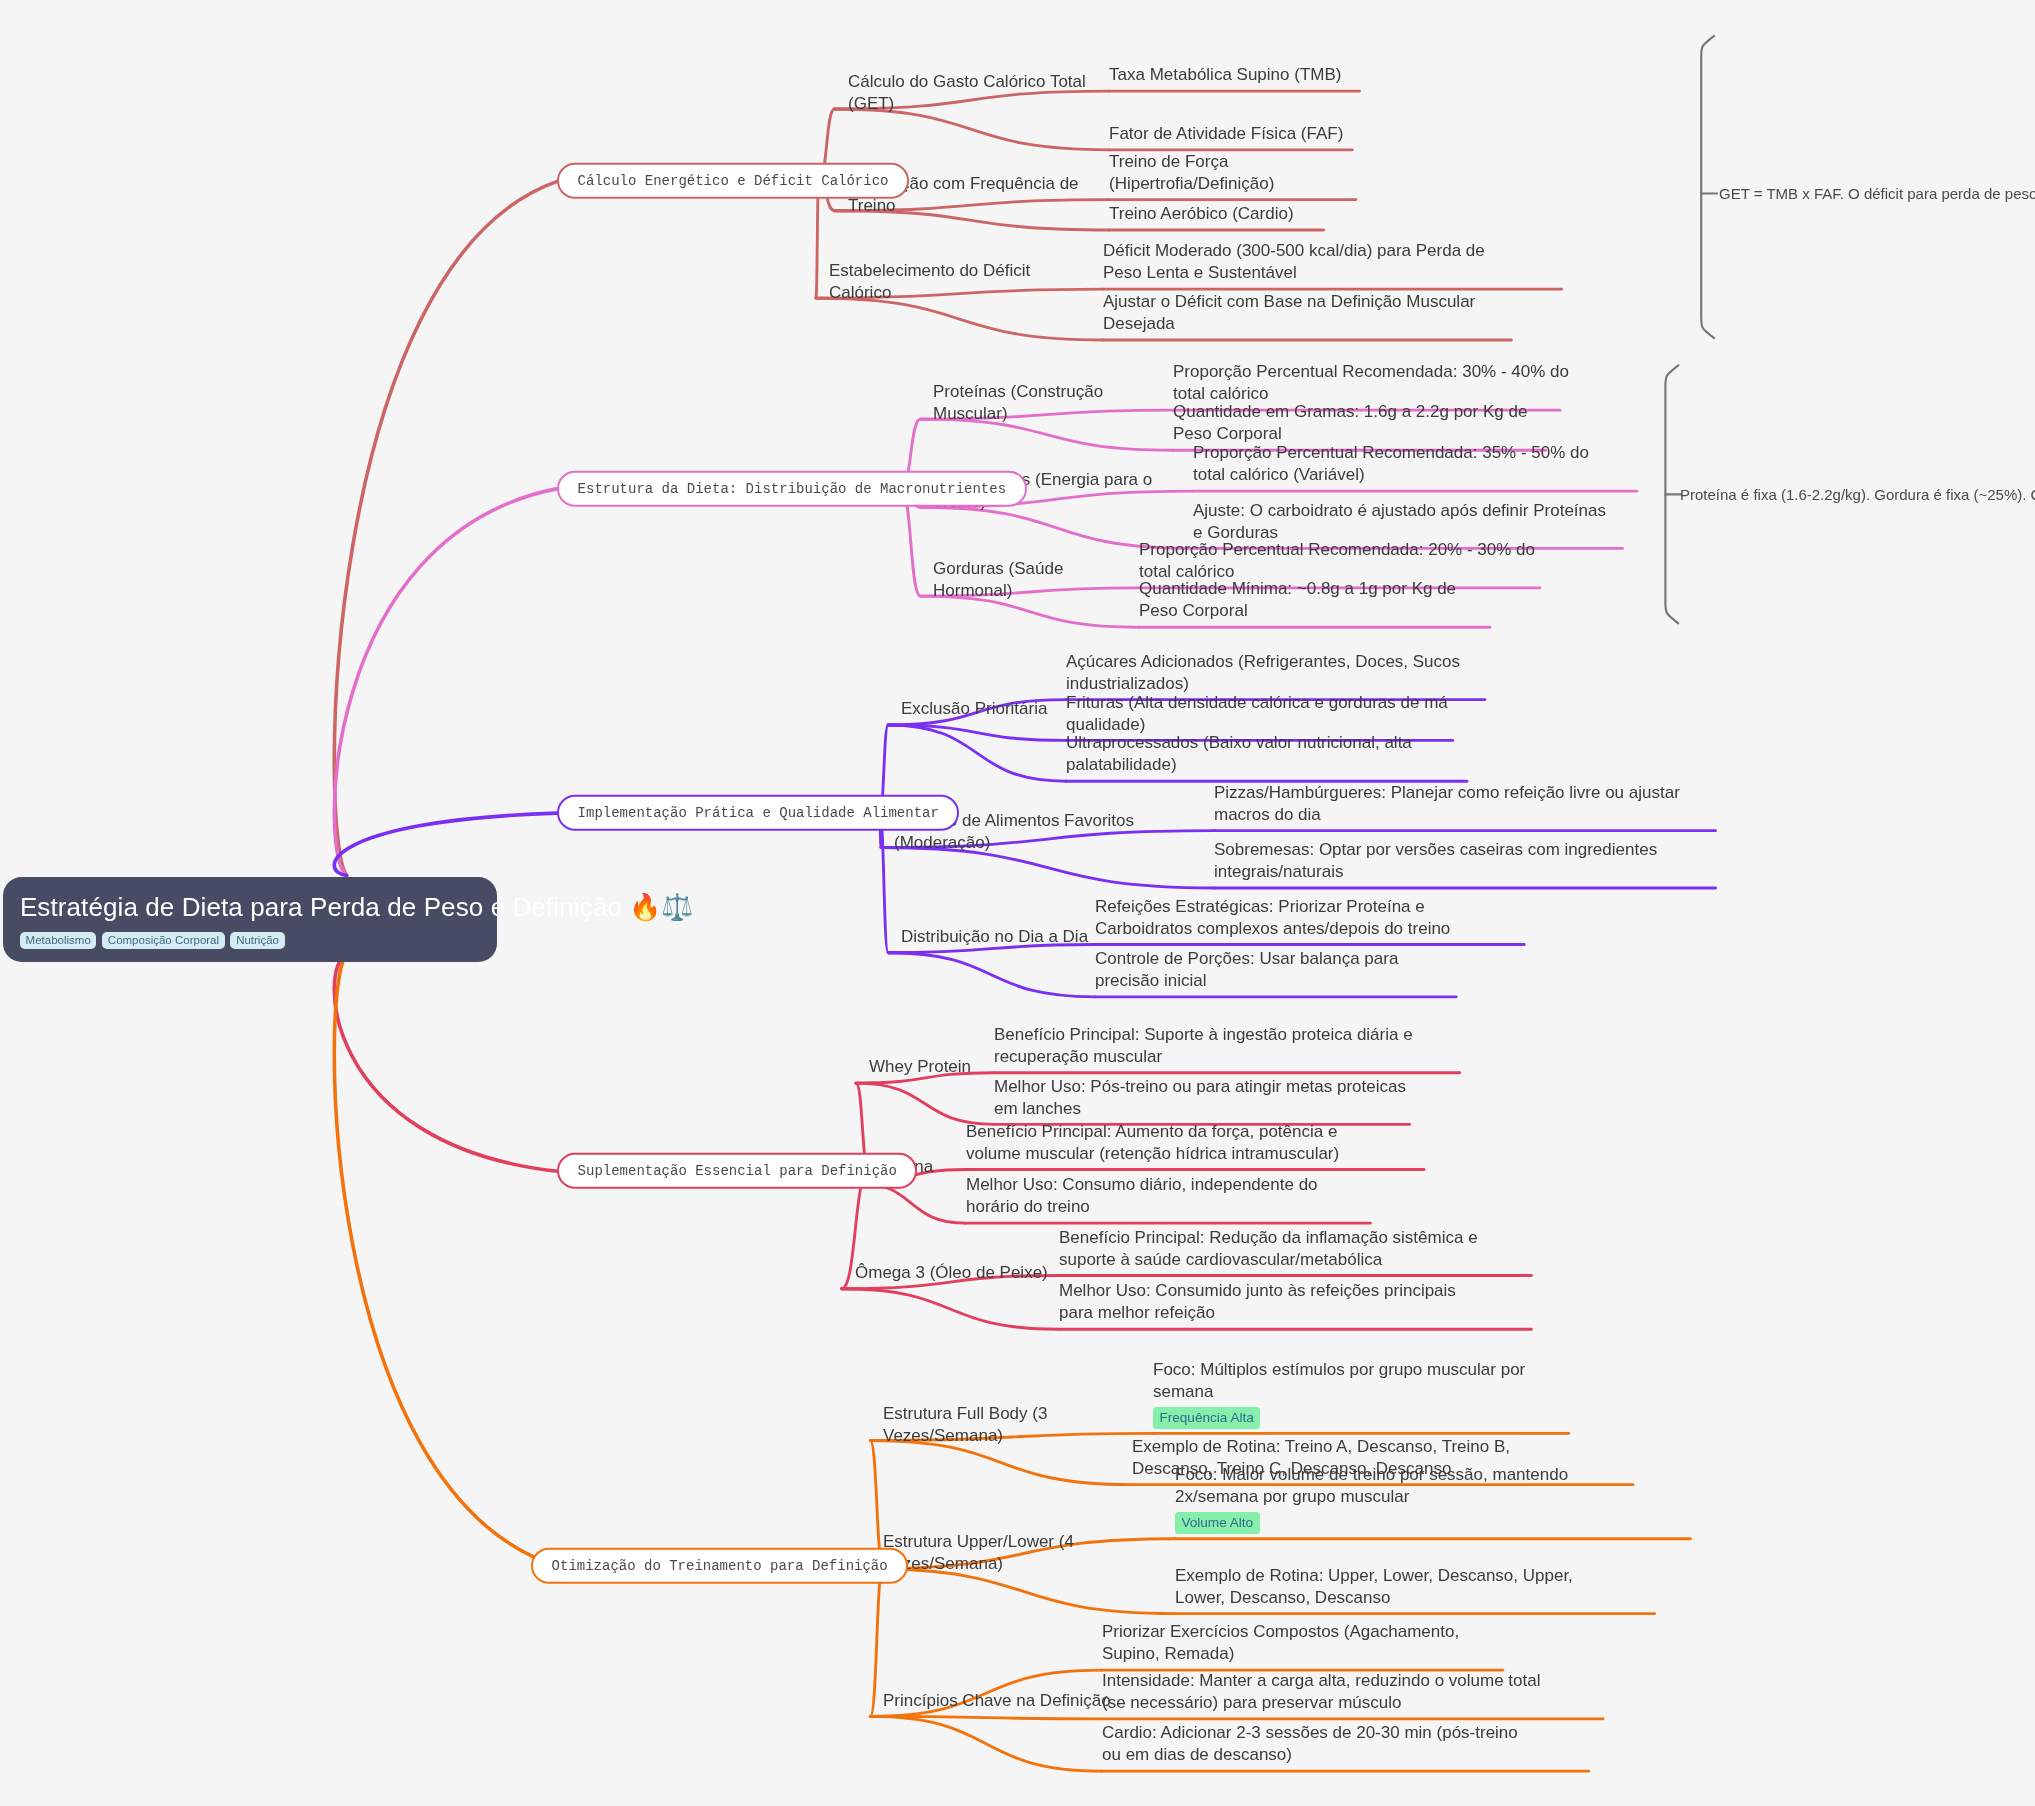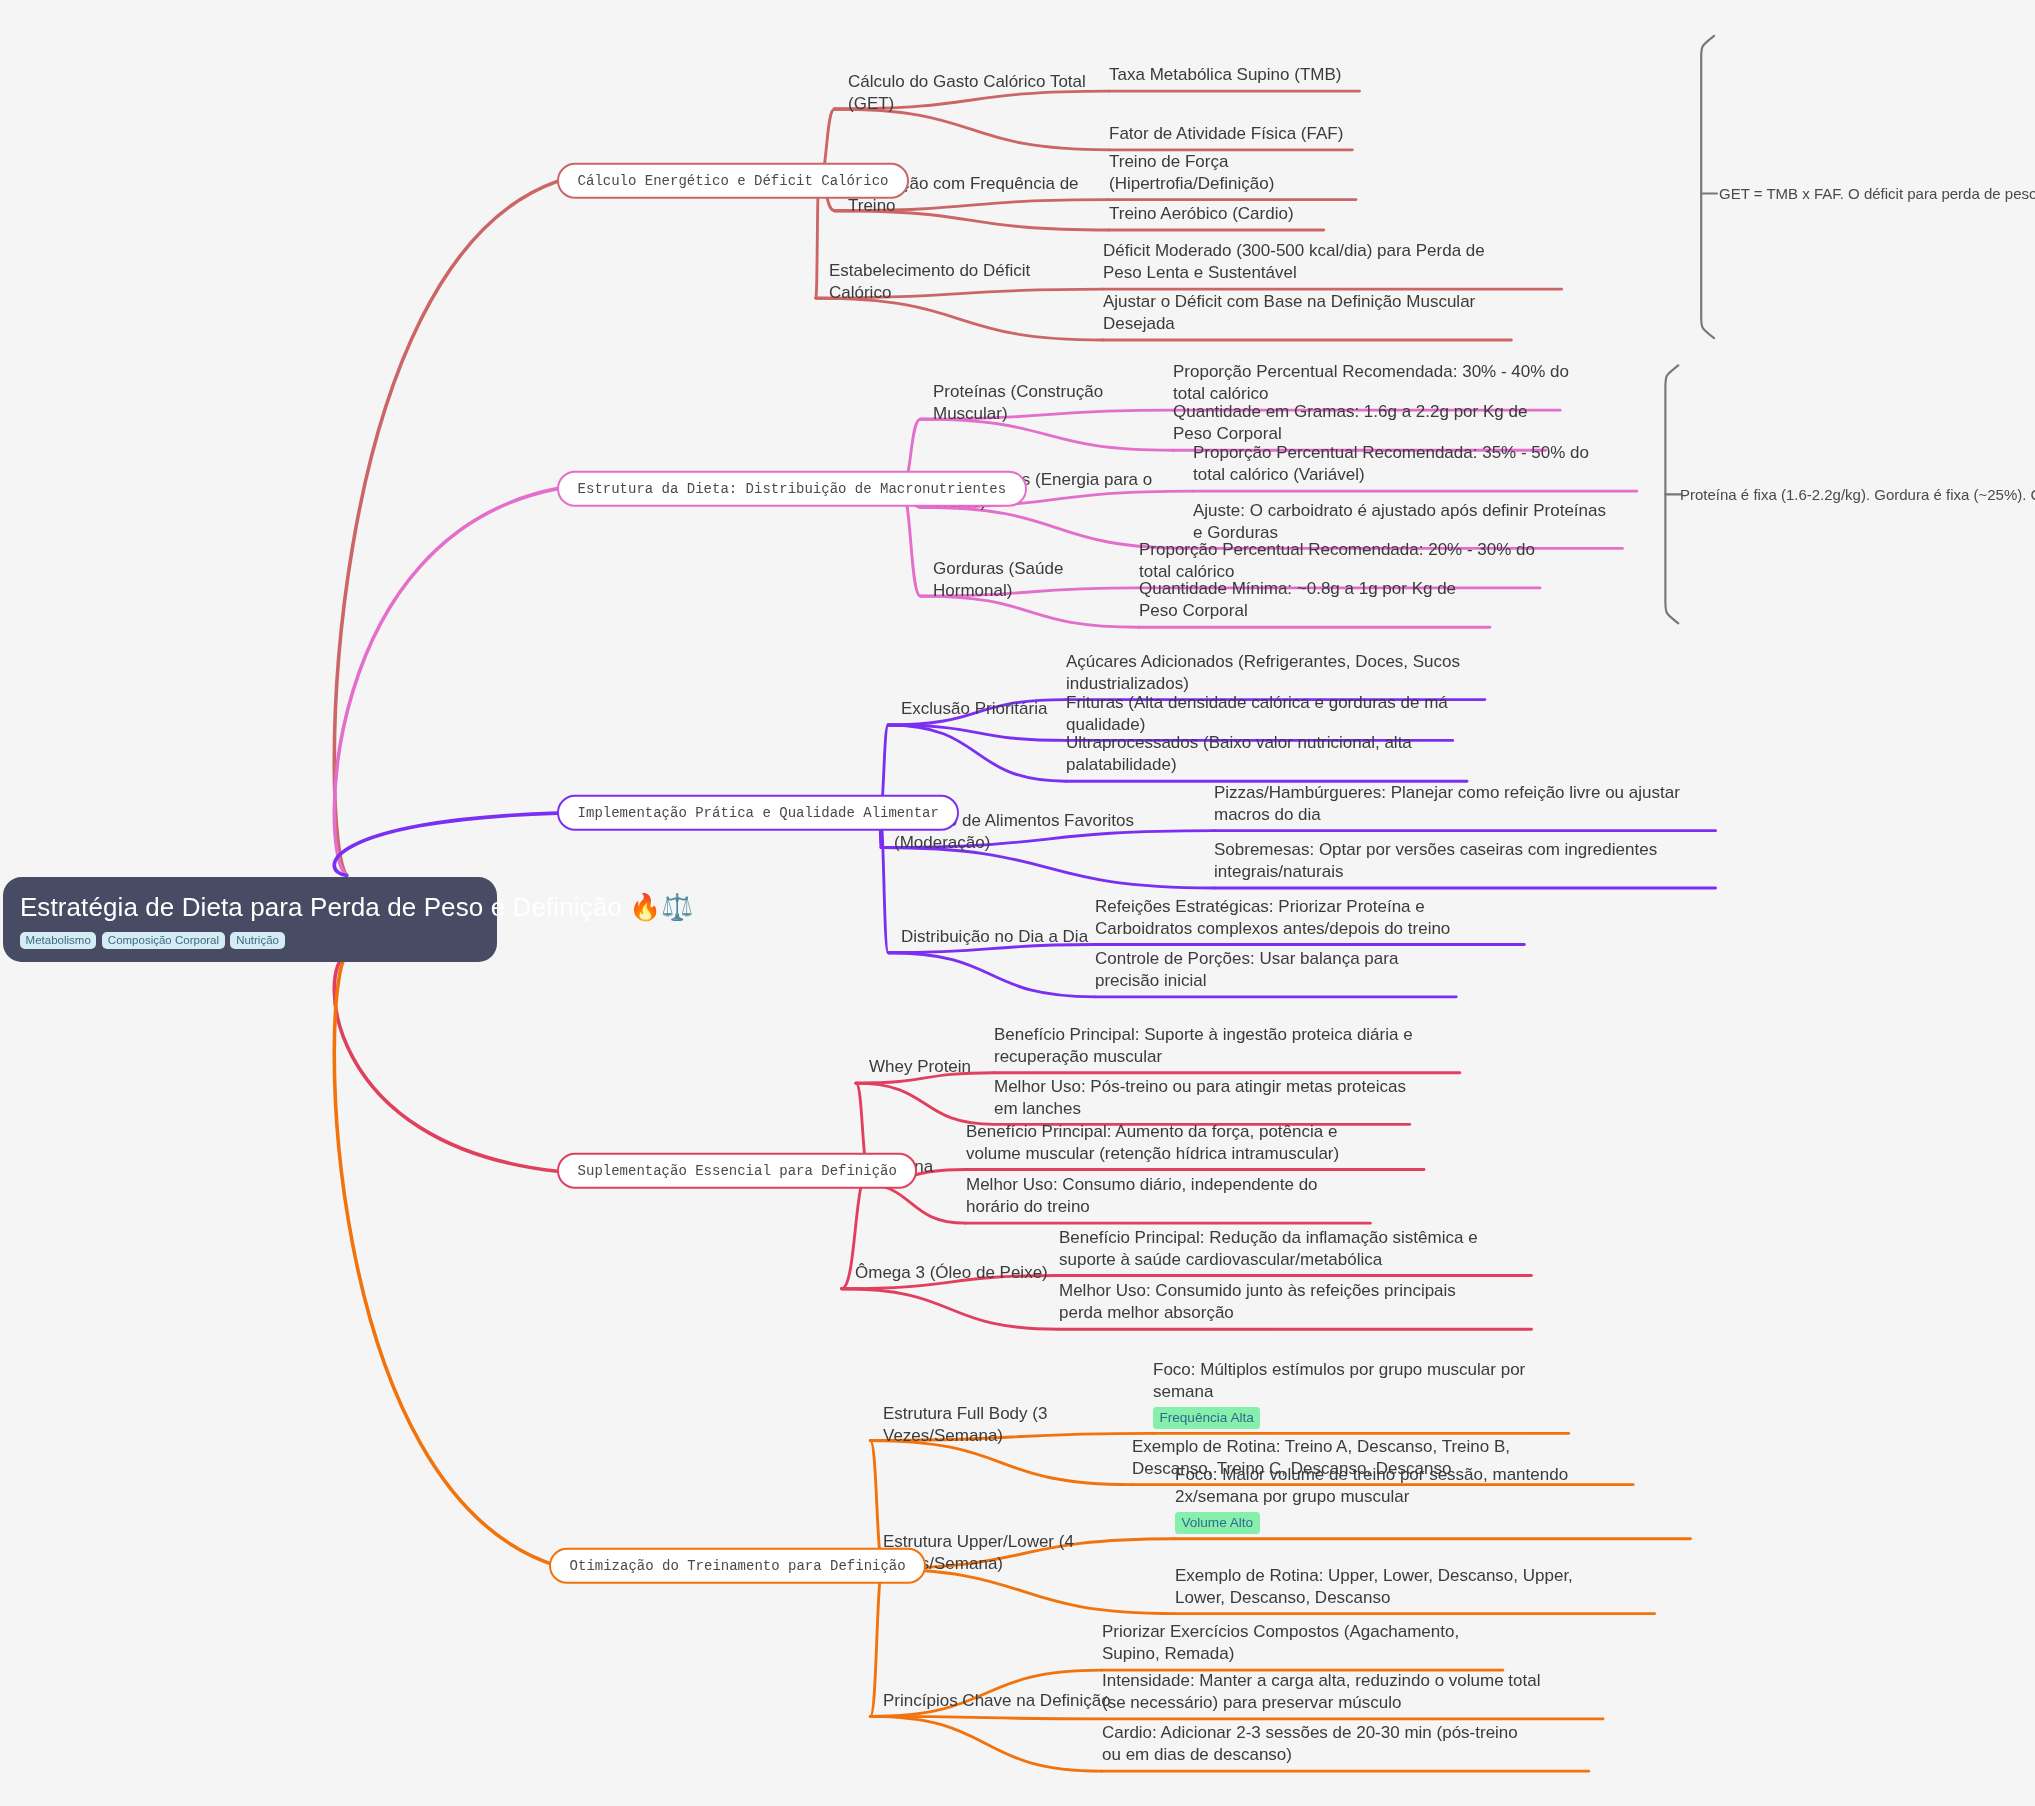--- a/index.html
+++ b/index.html
@@ -259,22 +259,22 @@
       <div class="tnode l3" style="left: 1095px; top: 970px; width: 362px;"><span>Controle de Porções: Usar balança para precisão inicial</span></div>
       <div class="branch-pill" style="left: 557px; top: 1171px; border-color: rgb(224, 64, 94);"><span>Suplementação Essencial para Definição</span></div>
       <div class="tnode" style="left: 869px; top: 1067px; width: 143px;"><span>Whey Protein</span></div>
       <div class="tnode l3" style="left: 994px; top: 1046px; width: 423px;"><span>Benefício Principal: Suporte à ingestão proteica diária e recuperação muscular</span></div>
       <div class="tnode l3" style="left: 994px; top: 1098px; width: 430px;"><span>Melhor Uso: Pós-treino ou para atingir metas proteicas em lanches</span></div>
       <div class="tnode" style="left: 869px; top: 1167px; width: 115px;"><span>Creatina</span></div>
       <div class="tnode l3" style="left: 966px; top: 1143px; width: 416px;"><span>Benefício Principal: Aumento da força, potência e volume muscular (retenção hídrica intramuscular)</span></div>
       <div class="tnode l3" style="left: 966px; top: 1196px; width: 405px;"><span>Melhor Uso: Consumo diário, independente do horário do treino</span></div>
       <div class="tnode" style="left: 855px; top: 1273px; width: 201px;"><span>Ômega 3 (Óleo de Peixe)</span></div>
       <div class="tnode l3" style="left: 1059px; top: 1249px; width: 430px;"><span>Benefício Principal: Redução da inflamação sistêmica e suporte à saúde cardiovascular/metabólica</span></div>
-      <div class="tnode l3" style="left: 1059px; top: 1302px; width: 423px;"><span>Melhor Uso: Consumido junto às refeições principais perda melhor absorção</span></div>
-      <div class="branch-pill" style="left: 549px; top: 1566px; border-color: rgb(242, 114, 12);"><span>Otimização do Treinamento para Definição</span></div>
+      <div class="tnode l3" style="left: 1059px; top: 1302px; width: 423px;"><span>Melhor Uso: Consumido junto às refeições principais para melhor refeição</span></div>
+      <div class="branch-pill" style="left: 531px; top: 1566px; border-color: rgb(242, 114, 12);"><span>Otimização do Treinamento para Definição</span></div>
       <div class="tnode" style="left: 883px; top: 1425px; width: 279px;"><span>Estrutura Full Body (3 Vezes/Semana)</span></div>
       <div class="tnode l3" style="left: 1153px; top: 1394px; width: 387px;"><span>Foco: Múltiplos estímulos por grupo muscular por semana</span><br><span class="badge">Frequência Alta</span></div>
       <div class="tnode l3" style="left: 1132px; top: 1458px; width: 444px;"><span>Exemplo de Rotina: Treino A, Descanso, Treino B, Descanso, Treino C, Descanso, Descanso</span></div>
       <div class="tnode" style="left: 883px; top: 1553px; width: 297px;"><span>Estrutura Upper/Lower (4 Vezes/Semana)</span></div>
       <div class="tnode l3" style="left: 1175px; top: 1499px; width: 473px;"><span>Foco: Maior volume de treino por sessão, mantendo 2x/semana por grupo muscular</span><br><span class="badge">Volume Alto</span></div>
       <div class="tnode l3" style="left: 1175px; top: 1587px; width: 430px;"><span>Exemplo de Rotina: Upper, Lower, Descanso, Upper, Lower, Descanso, Descanso</span></div>
       <div class="tnode" style="left: 883px; top: 1701px; width: 236px;"><span>Princípios Chave na Definição</span></div>
       <div class="tnode l3" style="left: 1102px; top: 1643px; width: 401px;"><span>Priorizar Exercícios Compostos (Agachamento, Supino, Remada)</span></div>
       <div class="tnode l3" style="left: 1102px; top: 1692px; width: 459px;"><span>Intensidade: Manter a carga alta, reduzindo o volume total (se necessário) para preservar músculo</span></div>
       <div class="tnode l3" style="left: 1102px; top: 1744px; width: 430px;"><span>Cardio: Adicionar 2-3 sessões de 20-30 min (pós-treino ou em dias de descanso)</span></div>

